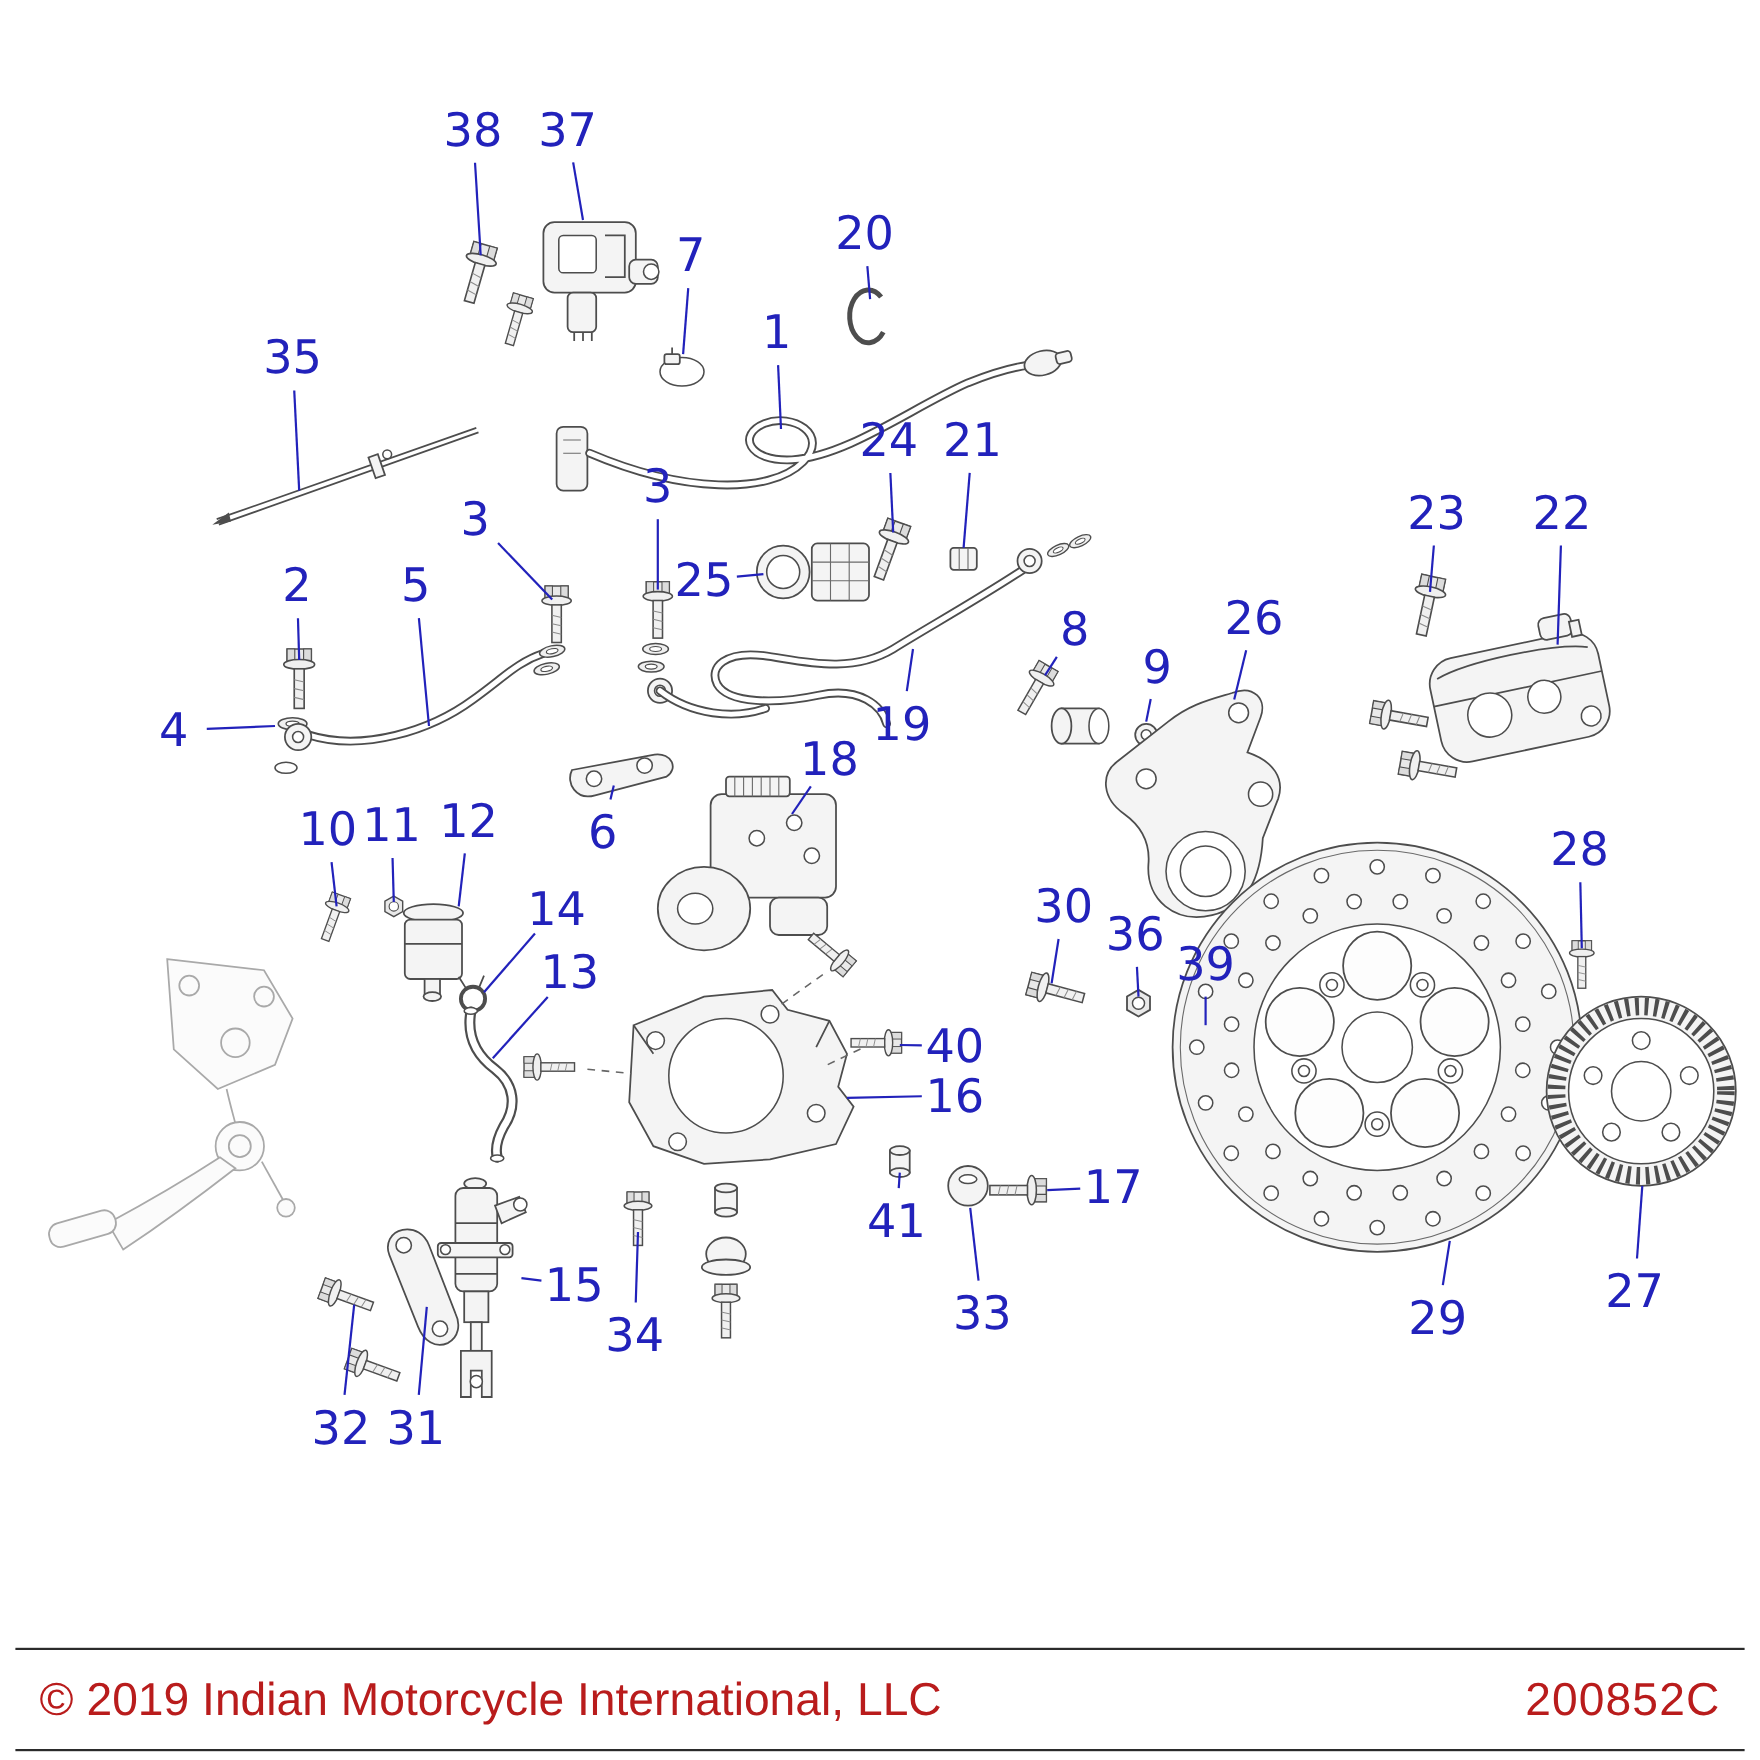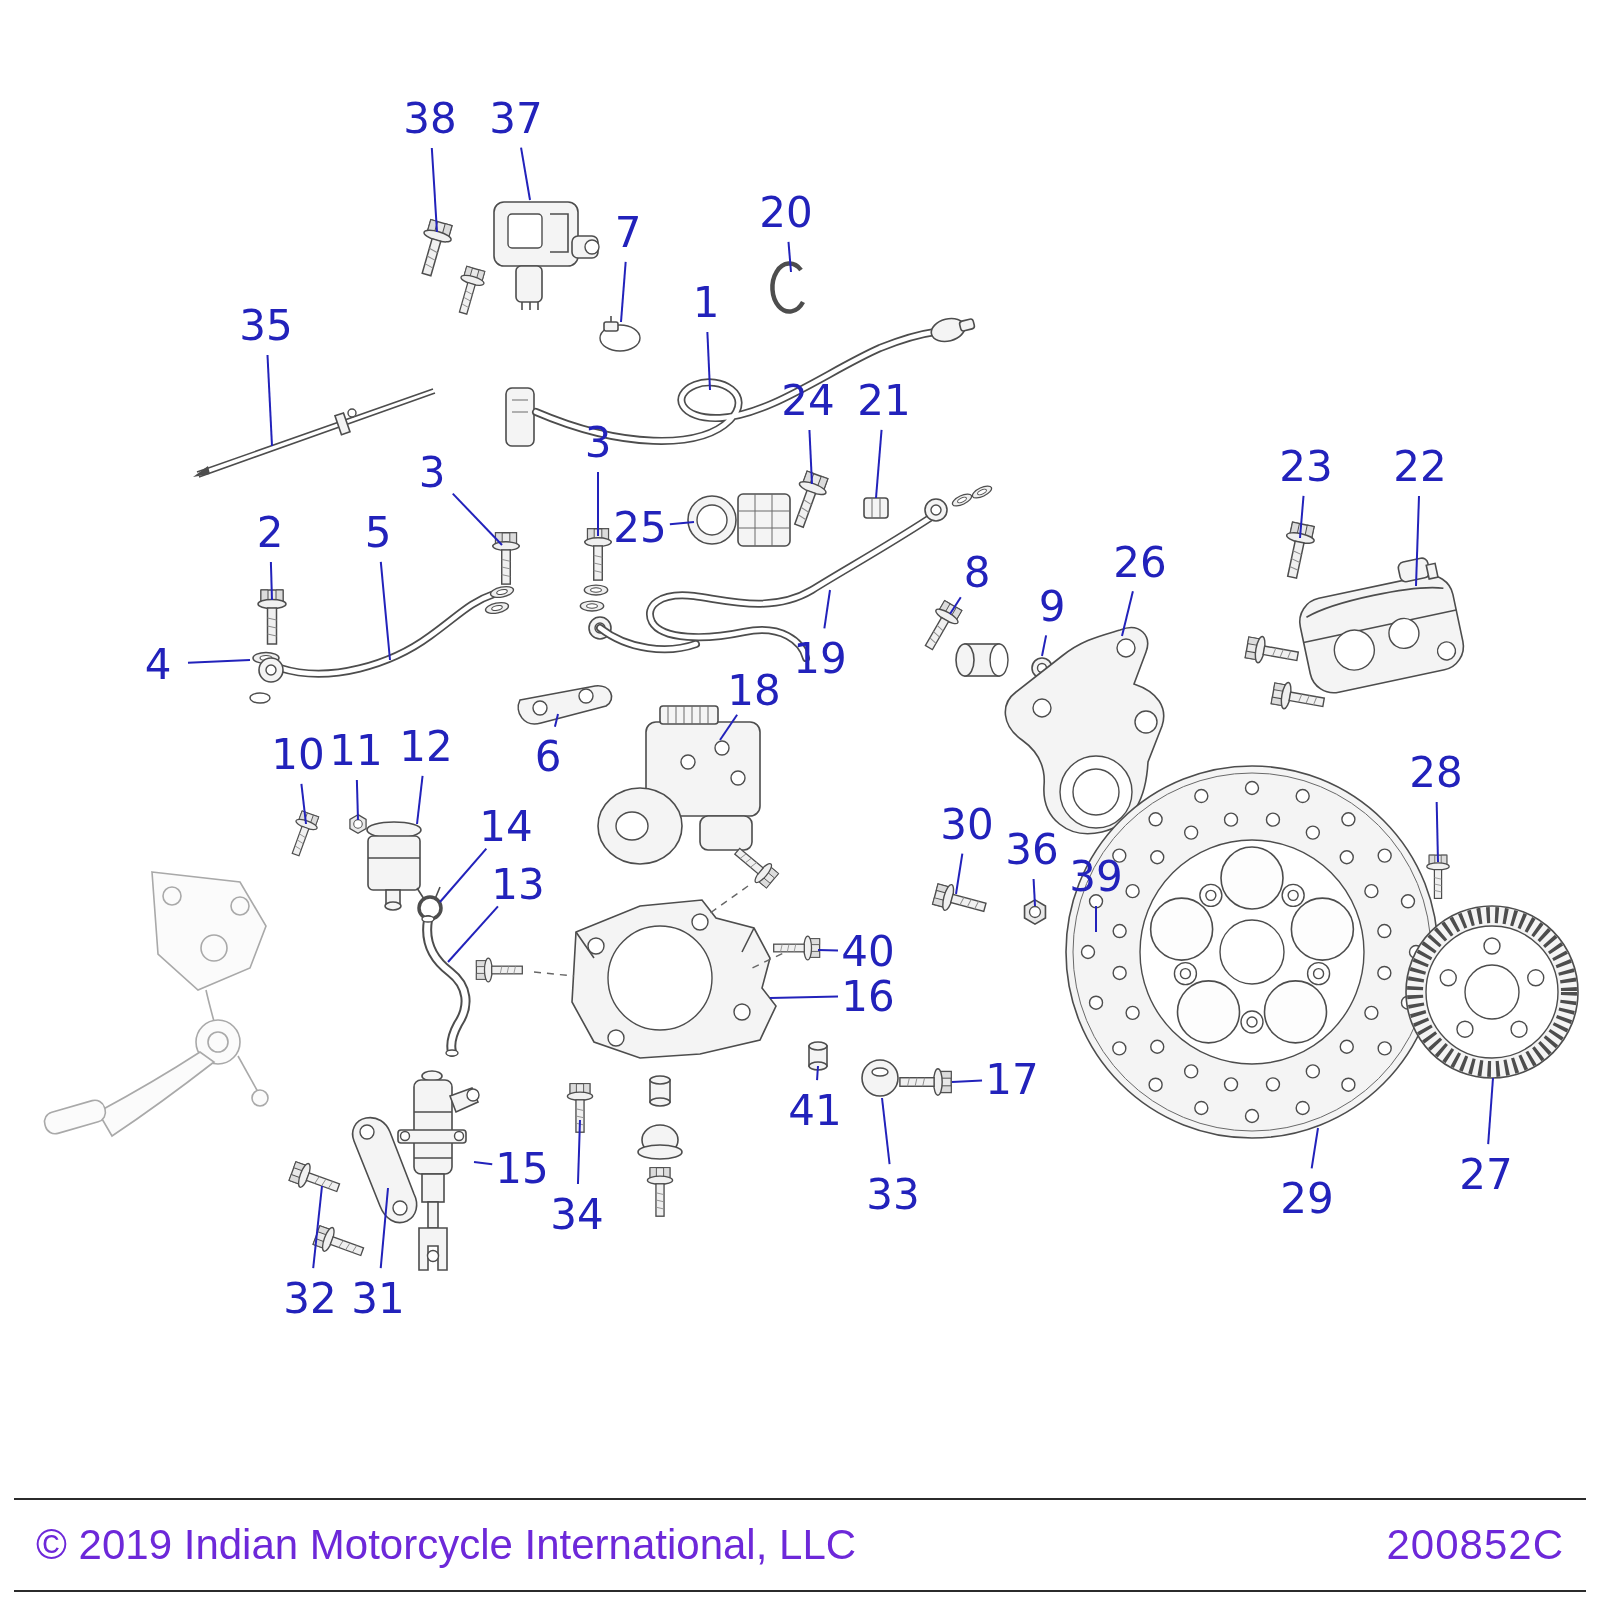--- a/index.html
+++ b/index.html
@@ -21,21 +21,21 @@
   .light path.noFill, .light line{fill:none;}
 
   
   .callout{font:42px "DejaVu Sans",sans-serif;fill:var(--callout-color,#2222bb);text-anchor:middle;dominant-baseline:central;}
   .leader{stroke:var(--callout-color,#2222bb);stroke-width:2;fill:none;}
 
   
   .footer{position:absolute;left:14px;right:14px;top:1498px;height:90px;
           border-top:2px solid #2b2b2b;border-bottom:2px solid #2b2b2b;
           display:flex;align-items:center;justify-content:space-between;
-          padding:0 22px;font-size:42px;color:#6d28d9;}
+          padding:0 22px;font-size:42px;color:#b91c1c;}
   .footer .diagram-id{letter-spacing:1px;}
 </style>
 </head>
 <body>
 
 <div class="stage">
 
 <svg id="diagram-svg" width="1600" height="1600" viewBox="0 0 1600 1600">
 
   <defs>

